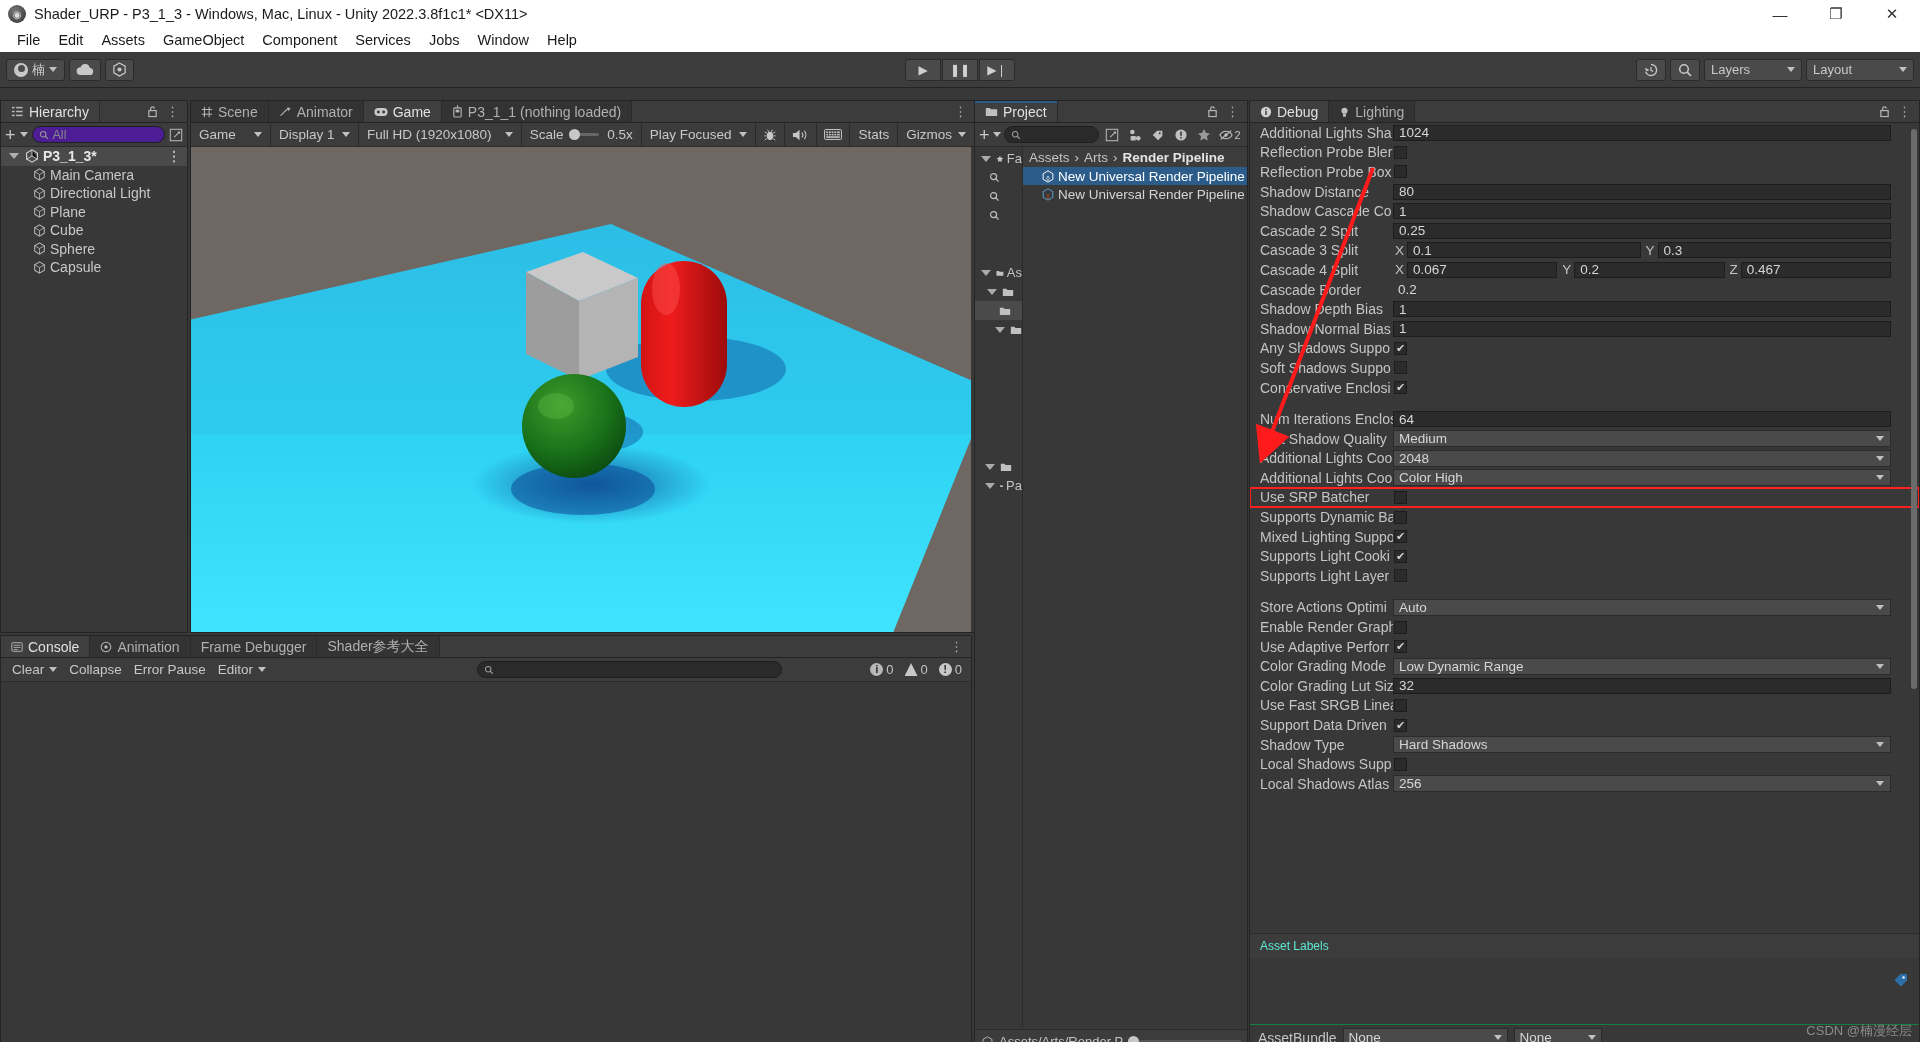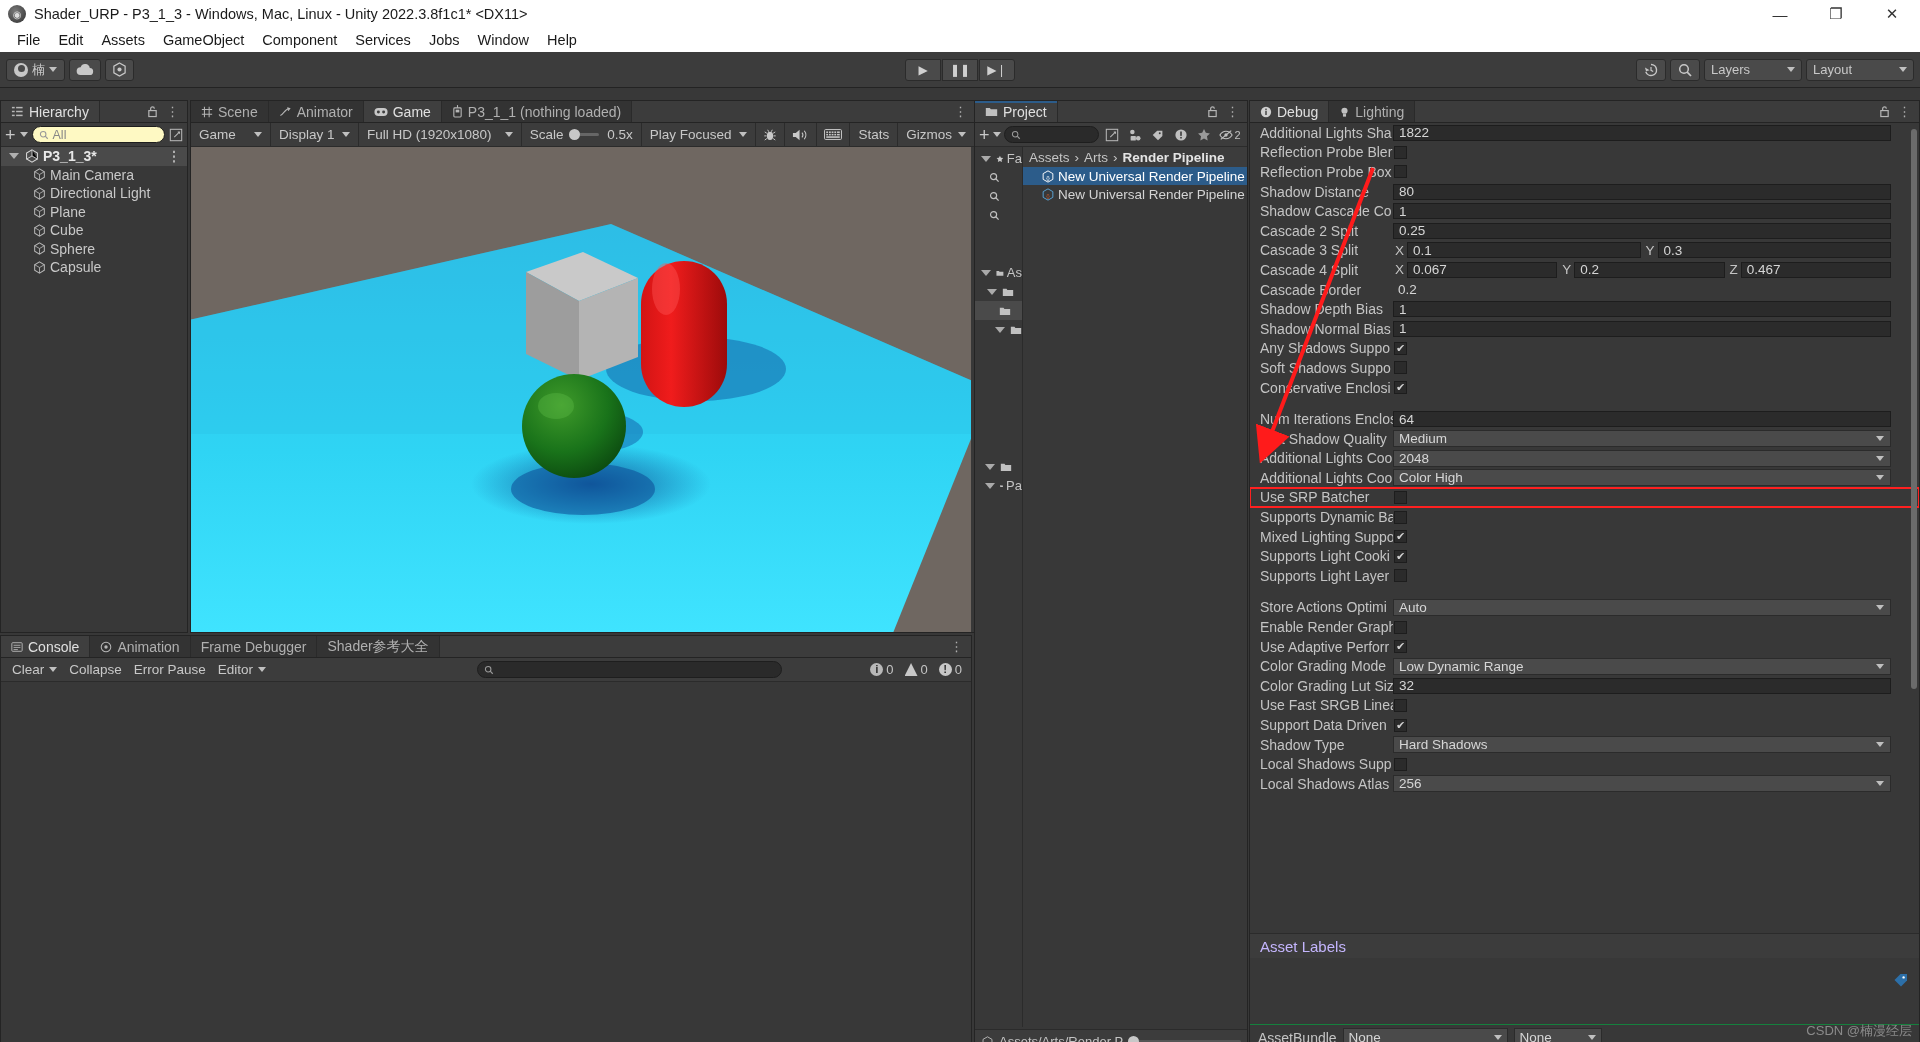--- a/index.html
+++ b/index.html
@@ -95,21 +95,21 @@
   .ptab.active.blue { box-shadow: inset 0 2px 0 0 #2c5c8a; }
   .ptab-icons { margin-left: auto; display: flex; align-items: center; gap: 8px;
                 padding: 0 8px; color: #b0b0b0; font-size: 13px; }
 
   
   #hierarchy { left: 0; top: 0; width: 188px; height: 533px; }
   .h-toolbar { height: 24px; display: flex; align-items: center; gap: 4px;
                padding: 0 4px; background: #3c3c3c; border-bottom: 1px solid #2b2b2b; }
   .plus { font-size: 18px; color: #c8c8c8; line-height: 1; }
   .h-search {
-    flex: 1; height: 17px; background: #fef9c3; border: 1px solid #1e1e1e;
+    flex: 1; height: 17px; background: #4c1d95; border: 1px solid #1e1e1e;
     border-radius: 9px; display: flex; align-items: center; padding: 0 6px;
     gap: 4px; color: #888; font-size: 12.5px;
   }
   .h-row { height: 18.5px; display: flex; align-items: center; gap: 4px;
            padding-left: 8px; font-size: 14px; color: #c8c8c8; white-space: nowrap; }
   .h-row.root { background: #4a4a4a; font-weight: bold; color: #e8e8e8; }
   .tri { width:0;height:0;border-left:5px solid transparent;border-right:5px solid transparent;
          border-top:6px solid #b0b0b0; margin-right:2px; }
   .cube-ico { width: 13px; height: 13px; flex:0 0 auto; }
   .unity-ico { width: 14px; height: 14px; flex:0 0 auto; }
@@ -184,21 +184,21 @@
              display:flex; align-items:center; justify-content:space-between;
              padding:0 6px 0 5px; color:#d6d6d6; font-size:13.5px; }
   .vec { flex:1; margin-right:28px; display:flex; align-items:center; gap:3px; }
   .vec-ax { color:#c4c4c4; font-size:13.5px; padding-left:2px; }
   .vec-f { flex:1; height:16px; background:#2b2b2b; border:1px solid #1d1d1d;
            display:flex; align-items:center; padding-left:5px; color:#d6d6d6; font-size:13.5px; }
   .prop.highlight { outline: 2px solid #ff2020; outline-offset: -1px; }
   .asset-labels { position:absolute; left:0; bottom:0; width:669px; height:120px;
                   background:#383838; border-top:1px solid #2b2b2b; }
   .al-title { height:24px; display:flex; align-items:center; padding-left:10px;
-              font-size:15px; color:#c4b5fd; background:#3c3c3c; }
+              font-size:12px; color:#5eead4; background:#3c3c3c; }
   .al-body { position:relative; height:66px; }
   .al-tag { position:absolute; right:10px; top:14px; width:16px;height:16px; }
   .ab-row { height:26px; display:flex; align-items:center; gap:6px; padding:0 8px;
             border-top:1px solid #15803d; font-size:14px; }
   .ab-dd { width:165px; height:19px; background:#4a4a4a; border:1px solid #2b2b2b;
            display:flex; align-items:center; justify-content:space-between; padding:0 5px;
            color:#d6d6d6; font-size:13.5px; }
   .ab-dd2 { width:88px; height:19px; background:#4a4a4a; border:1px solid #2b2b2b;
            display:flex; align-items:center; justify-content:space-between; padding:0 5px;
            color:#d6d6d6; font-size:13.5px; }
@@ -794,21 +794,21 @@
             <path d="M4 6V4a2 2 0 0 1 4 0" fill="none" stroke="#b6b6b6" stroke-width="1.3"></path>
           </svg>
           <span>⋮</span>
         </div>
       </div>
 
       <div class="insp-body">
         <div id="prop-container">
             <div class="prop">
               <div class="prop-label">Additional Lights Sha</div>
-              <div class="prop-field">1822</div>
+              <div class="prop-field">1024</div>
             </div>
             <div class="prop">
               <div class="prop-label">Reflection Probe Bler</div>
               <div class="prop-check" style="margin-left: 1px;"></div>
             </div>
             <div class="prop">
               <div class="prop-label">Reflection Probe Box</div>
               <div class="prop-check" style="margin-left: 1px;"></div>
             </div>
             <div class="prop">

